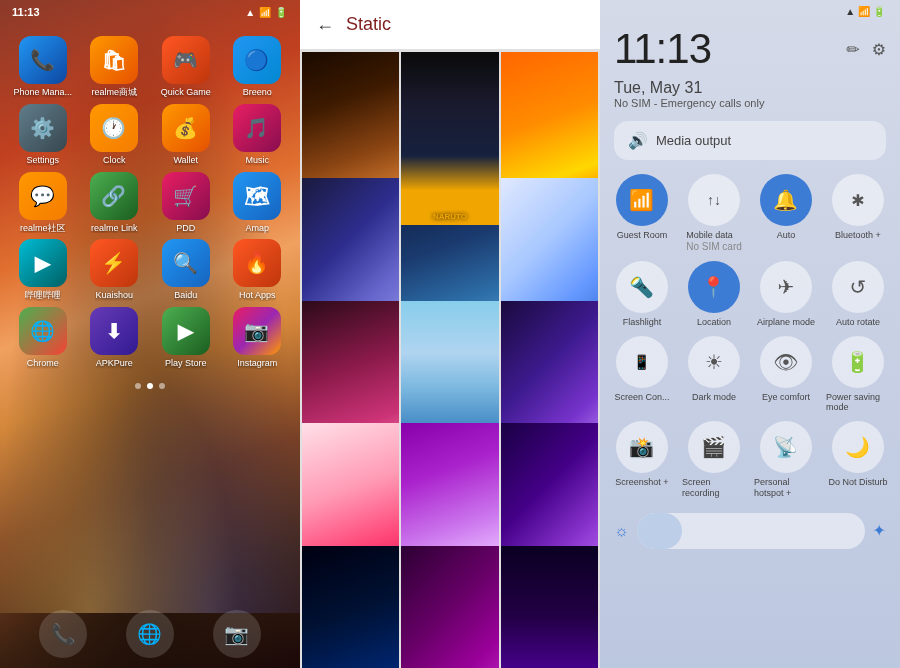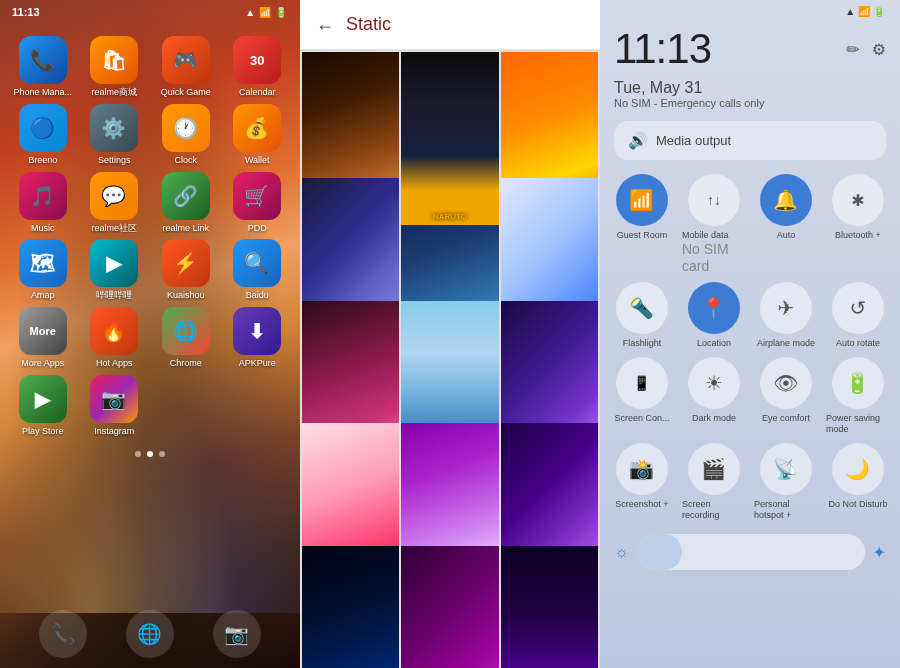--- a/index.html
+++ b/index.html
@@ -320,24 +320,20 @@
       <span class="app-label">Phone Mana...</span>
     </div>
     <div class="app-item">
       <div class="app-icon icon-realme-shop">🛍</div>
       <span class="app-label">realme商城</span>
     </div>
     <div class="app-item">
       <div class="app-icon icon-quick-game">🎮</div>
       <span class="app-label">Quick Game</span>
     </div>
-    <div class="app-item">
-      <div class="app-icon icon-calendar" style="font-size:13px;font-weight:bold;background:linear-gradient(135deg,#f44336,#b71c1c);">30</div>
-      <span class="app-label">Calendar</span>
-    </div>
 
     <div class="app-item">
       <div class="app-icon icon-breeno">🔵</div>
       <span class="app-label">Breeno</span>
     </div>
     <div class="app-item">
       <div class="app-icon icon-settings">⚙️</div>
       <span class="app-label">Settings</span>
     </div>
     <div class="app-item">
@@ -376,24 +372,20 @@
     </div>
     <div class="app-item">
       <div class="app-icon icon-kuaishou">⚡</div>
       <span class="app-label">Kuaishou</span>
     </div>
     <div class="app-item">
       <div class="app-icon icon-baidu">🔍</div>
       <span class="app-label">Baidu</span>
     </div>
 
-    <div class="app-item">
-      <div class="app-icon icon-more-apps" style="font-size:11px;">More</div>
-      <span class="app-label">More Apps</span>
-    </div>
     <div class="app-item">
       <div class="app-icon icon-hot-apps">🔥</div>
       <span class="app-label">Hot Apps</span>
     </div>
     <div class="app-item">
       <div class="app-icon icon-chrome">🌐</div>
       <span class="app-label">Chrome</span>
     </div>
     <div class="app-item">
       <div class="app-icon icon-apkpure">⬇</div>
@@ -480,21 +472,21 @@
     <span class="qs-media-text">Media output</span>
   </div>
 
   <div class="qs-tiles">
     <div class="qs-tile">
       <div class="qs-tile-btn active">📶</div>
       <span class="qs-tile-label">Guest Room</span>
     </div>
     <div class="qs-tile">
       <div class="qs-tile-btn inactive" style="font-size:14px;font-weight:bold;">↑↓</div>
-      <span class="qs-tile-label">Mobile data<br><span style="font-size:14px;color:#888;">No SIM card</span></span>
+      <span class="qs-tile-label">Mobile data<br><span style="font-size:10px;color:#888;">No SIM card</span></span>
     </div>
     <div class="qs-tile">
       <div class="qs-tile-btn active">🔔</div>
       <span class="qs-tile-label">Auto</span>
     </div>
     <div class="qs-tile">
       <div class="qs-tile-btn inactive" style="font-size:16px;">✱</div>
       <span class="qs-tile-label">Bluetooth +</span>
     </div>
   </div>

